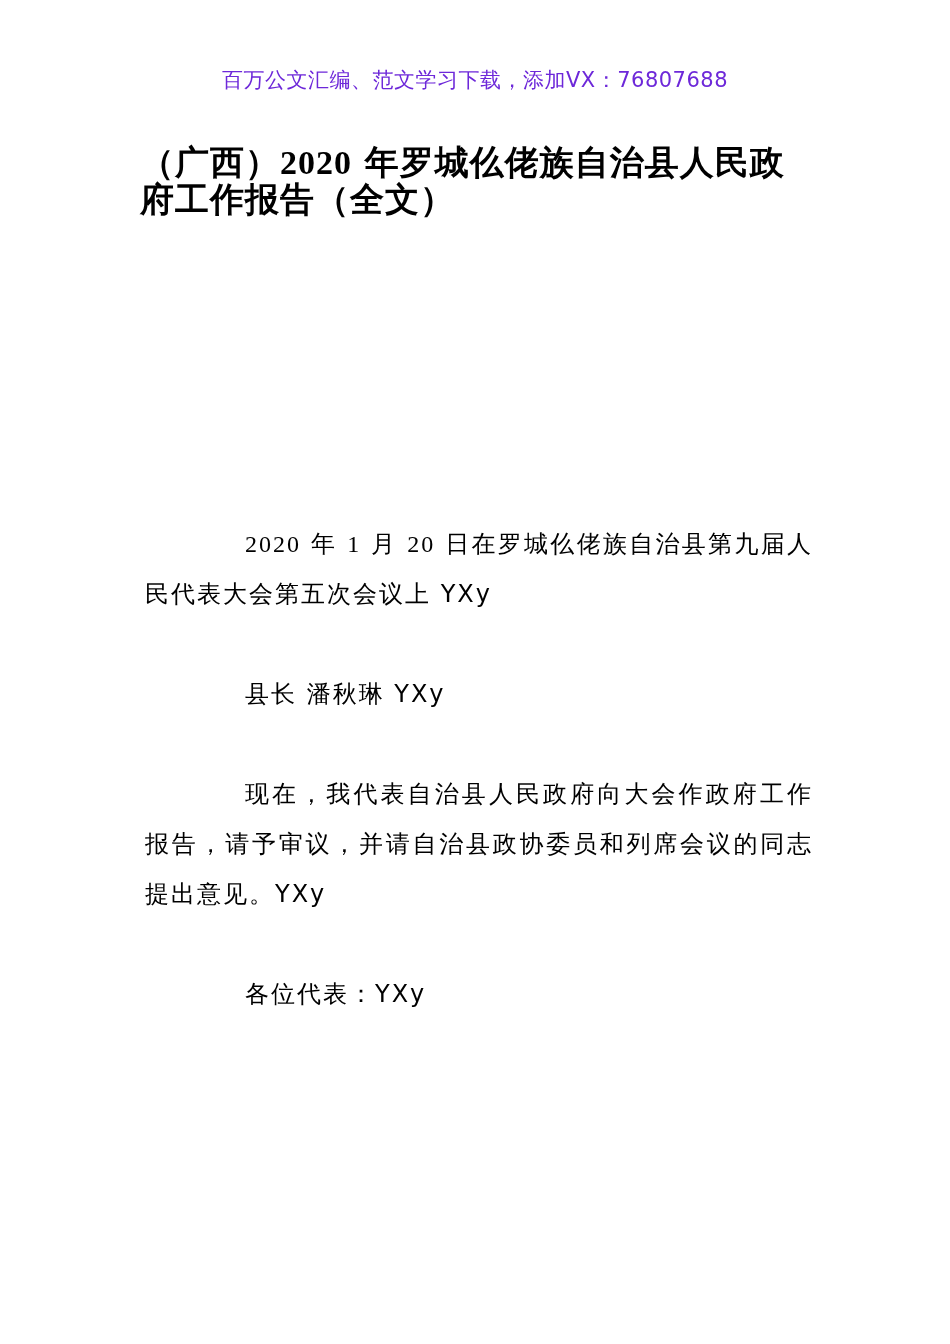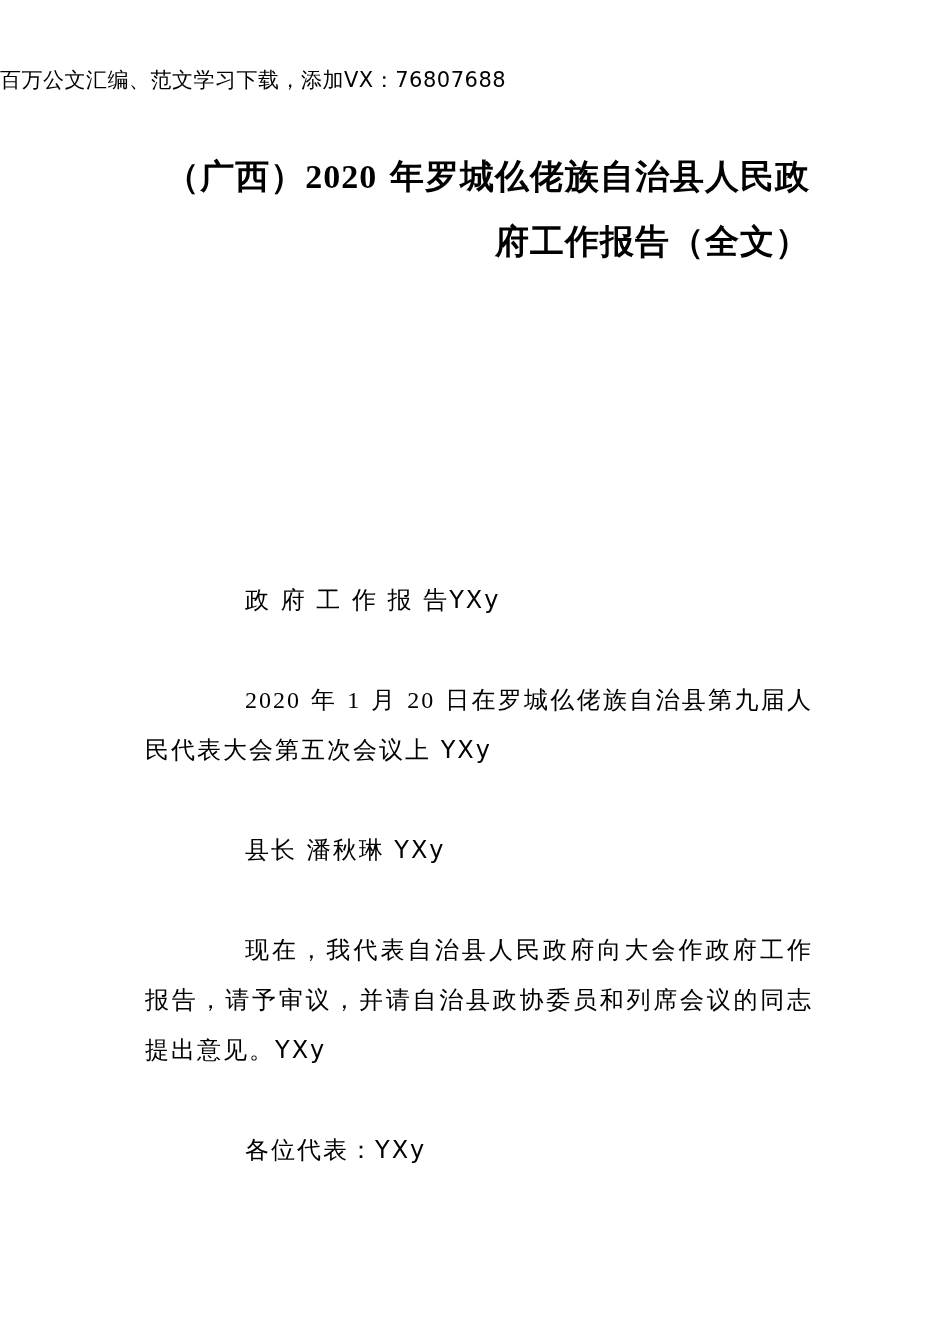--- a/index.html
+++ b/index.html
@@ -17,34 +17,35 @@
   .page {
     width: 950px;
     height: 1344px;
     background: #ffffff;
     position: relative;
   }
   
   .header-note {
     margin: 0;
     padding-top: 66px;
+    text-align: center;
     font-size: 21px;
     line-height: 28px;
     letter-spacing: 0.5px;
-    color: #000000;
+    color: #6d28d9;
   }
   
   .doc-title {
     width: 670px;
     margin: 50px auto 0 auto;
     font-size: 34px;
     font-weight: bold;
-    line-height: 64px;
+    line-height: 36px;
     letter-spacing: 1px;
-    text-align: right;
+    text-align: left;
   }
   
   .doc-body {
     width: 668px;
     margin: 302px 0 0 145px;
   }
   .para {
     margin: 0 0 50px 0;
     font-size: 24px;
     line-height: 50px;
@@ -60,20 +61,19 @@
 </head>
 <body>
 
 <div class="page">
 
   <div class="header-note">百万公文汇编、范文学习下载，添加VX：76807688</div>
 
   <h1 class="doc-title"><span>（广西）</span><span class="num">2020</span><span> 年罗城仫佬族自治县人民政府工作报告（全文）</span></h1>
 
   <div class="doc-body">
-      <p class="para"><span>政 府 工 作 报 告YXy</span></p>
       <p class="para"><span class="num">2020</span><span> 年 </span><span class="num">1</span><span> 月 </span><span class="num">20</span><span> 日在罗城仫佬族自治县第九届人民代表大会第五次会议上 YXy</span></p>
       <p class="para"><span>县长 潘秋琳 YXy</span></p>
       <p class="para"><span>现在，我代表自治县人民政府向大会作政府工作报告，请予审议，并请自治县政协委员和列席会议的同志提出意见。YXy</span></p>
       <p class="para"><span>各位代表：YXy</span></p>
     </div>
 
 </div>
 
 </body></html>

